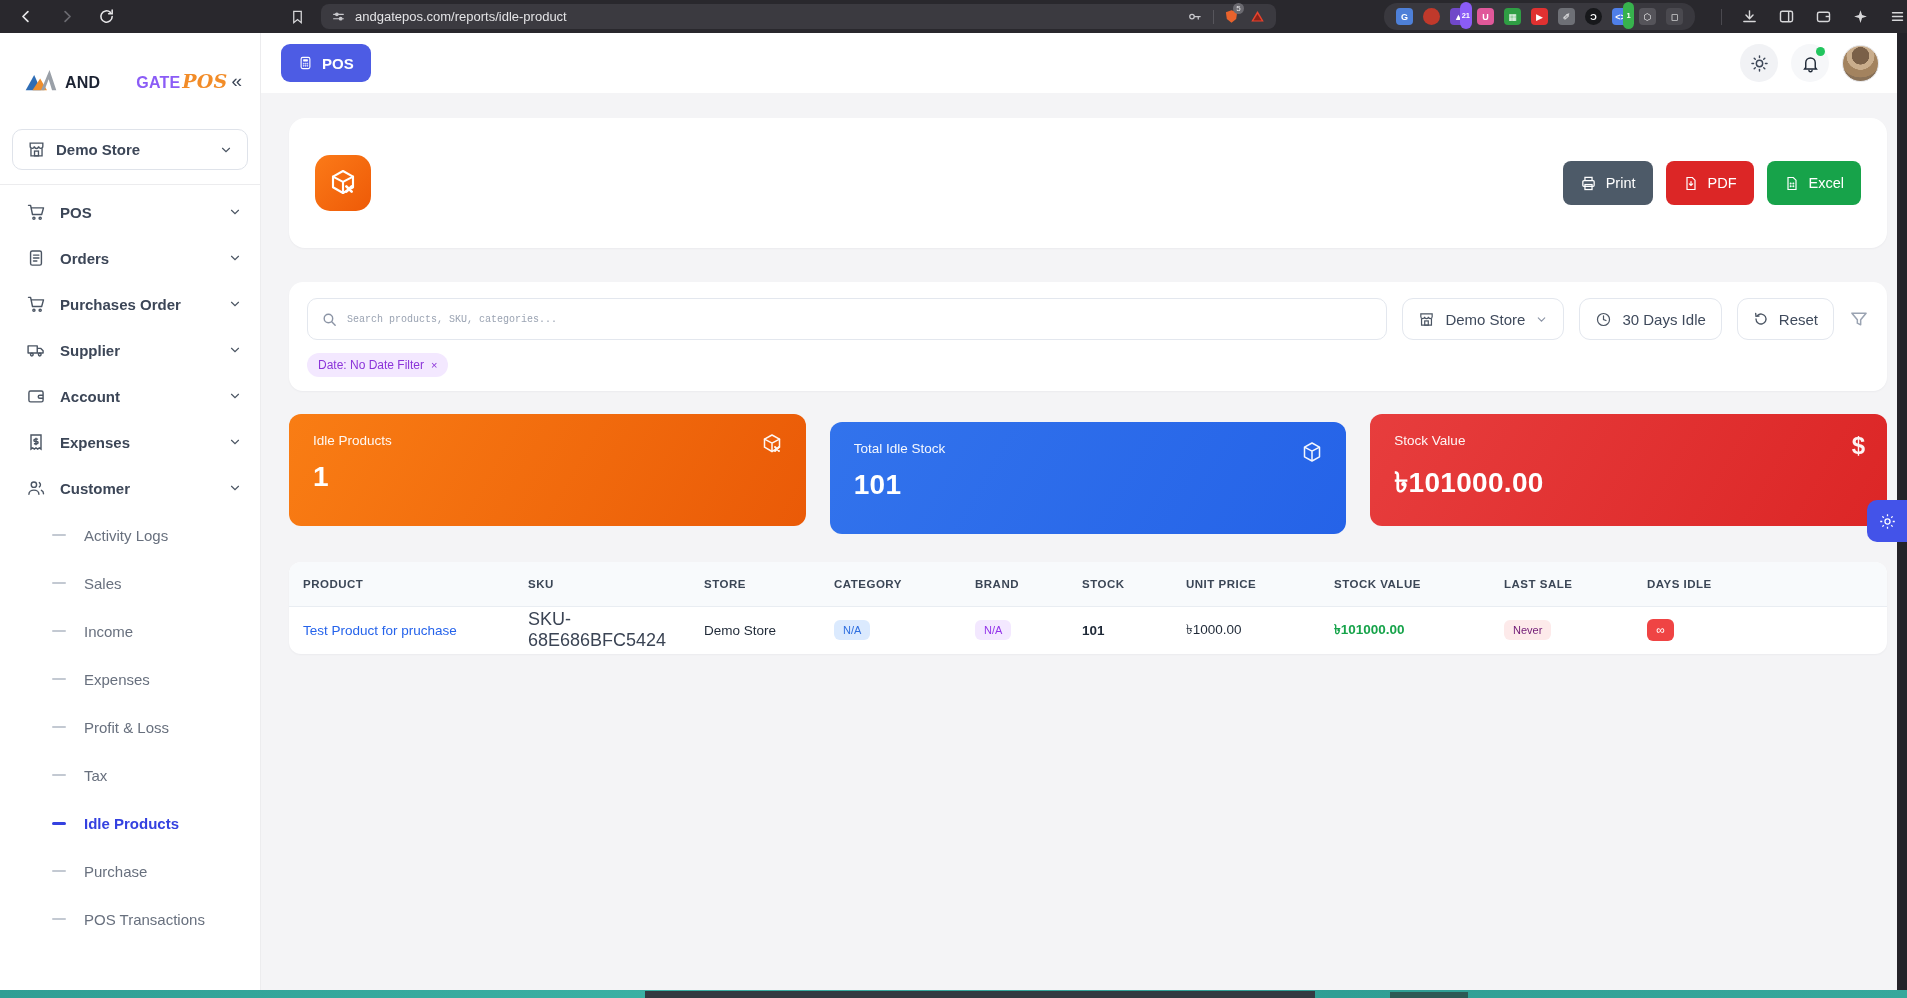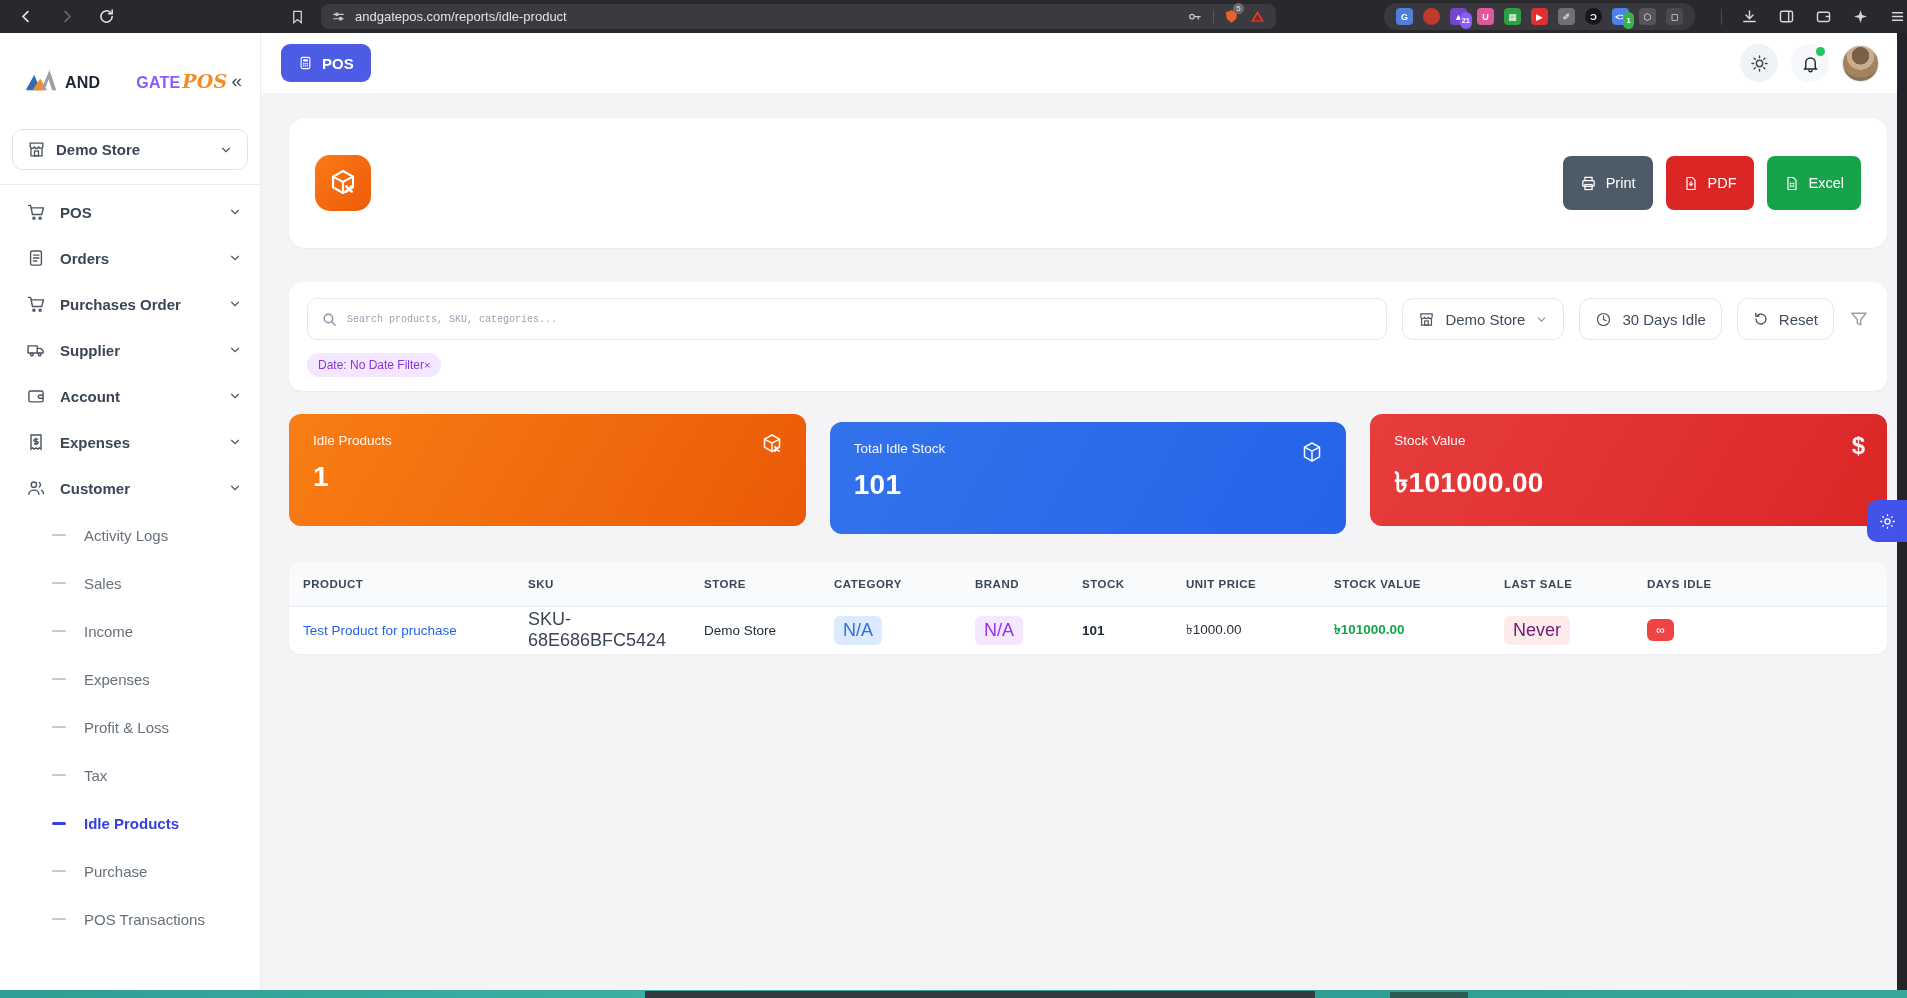--- a/index.html
+++ b/index.html
@@ -12,21 +12,21 @@
   .tb-btn { width:20px; height:20px; display:flex; align-items:center; justify-content:center; cursor:pointer; }
   .bookmark { margin-left:172px; }
   .url-pill { margin-left:14px; width:1004px; height:25px; background:#3b3a40; border-radius:8px; display:flex; align-items:center; padding:0 10px; }
   .url-text { color:#e3e3e5; font-size:13px; margin-left:9px; flex:1; }
   .url-right { display:flex; align-items:center; gap:10px; }
   .url-div { width:1px; height:14px; background:#57565c; }
   .shield-wrap { position:relative; }
   .shield-badge { position:absolute; top:-5px; right:-5px; background:#6b6a70; color:#e8e8ea; font-size:8px; border-radius:50%; width:11px; height:11px; display:flex; align-items:center; justify-content:center; }
   .ext-pill { margin-left:108px; height:27px; background:#39383e; border-radius:13px; display:flex; align-items:center; gap:10px; padding:0 12px; }
   .ext-chip { width:17px; height:17px; border-radius:4px; position:relative; color:#fff; font-size:9px; font-weight:bold; display:flex; align-items:center; justify-content:center; cursor:pointer; }
-  .ext-badge { position:absolute; bottom:-4px; right:-5px; min-width:11px; height:17px; padding:0 2px; border-radius:6px; color:#fff; font-size:7.5px; display:flex; align-items:center; justify-content:center; }
+  .ext-badge { position:absolute; bottom:-4px; right:-5px; min-width:11px; height:27px; padding:0 2px; border-radius:6px; color:#fff; font-size:7.5px; display:flex; align-items:center; justify-content:center; }
   .tb-right { display:flex; align-items:center; gap:17px; margin-left:26px; }
   .tb-sep { width:1px; height:16px; background:#4a494f; }
 
   
   .app { position:absolute; left:0; top:33px; width:1907px; height:957px; display:flex; }
   .right-strip { position:absolute; right:0; top:33px; width:10px; height:957px; background:#242329; z-index:40; }
   .bottom-strip { position:absolute; left:0; bottom:0; width:1907px; height:8px; background:linear-gradient(90deg,#2f9e94,#3ab1a4 35%,#2f9e94 70%,#36a89c); z-index:60; }
   .bottom-dark1 { position:absolute; left:645px; top:1px; width:670px; height:7px; background:#333a41; }
   .bottom-dark2 { position:absolute; left:1390px; top:2px; width:78px; height:6px; background:#2c5a55; }
 
@@ -64,53 +64,53 @@
 
   .content { flex:1; padding:25px 20px 0 28px; overflow:hidden; }
 
   
   .title-card { background:#fff; border-radius:16px; height:130px; display:flex; align-items:center; padding:0 26px; box-shadow:0 1px 2px rgba(16,24,40,.04); }
   .title-icon { width:56px; height:56px; border-radius:15px; background:linear-gradient(135deg,#fb7a18,#ee5a07); display:flex; align-items:center; justify-content:center; }
   .title-texts { margin-left:17px; }
   .page-title { font-size:27px; font-weight:800; color:#15213a; letter-spacing:.2px; }
   .page-sub { font-size:13.5px; color:#6b7280; margin-top:4px; }
   .title-actions { margin-left:auto; display:flex; gap:13px; }
-  .act-btn { height:54px; border:none; border-radius:8px; color:#fff; font-size:14.5px; display:flex; align-items:center; gap:9px; padding:4px 17px; cursor:pointer; }
+  .act-btn { height:44px; border:none; border-radius:8px; color:#fff; font-size:14.5px; display:flex; align-items:center; gap:9px; padding:4px 17px; cursor:pointer; }
   .btn-print { background:#4d5a68; } .btn-pdf { background:#dc2626; } .btn-excel { background:#17a34a; }
 
   
   .filter-card { background:#fff; border-radius:14px; margin-top:34px; padding:16px 18px 14px 18px; box-shadow:0 1px 2px rgba(16,24,40,.04); }
   .filter-row { display:flex; align-items:center; gap:15px; }
   .search-box { flex:1; height:42px; border:1px solid #e3e7ee; border-radius:10px; display:flex; align-items:center; padding:0 13px; }
   .search-box input { border:none; outline:none; flex:1; font-size:10px; margin-left:9px; color:#334155; background:transparent; font-family:Liberation Mono, monospace; }
   .search-box input::placeholder { color:#9aa3b2; }
   .sel-box { height:42px; border:1px solid #e3e7ee; border-radius:11px; display:flex; align-items:center; gap:10px; padding:0 15px; cursor:pointer; color:#3f4a5c; font-size:15px; }
   .chip-row { margin-top:13px; }
-  .date-chip { display:inline-flex; align-items:center; background:#f3e8ff; color:#8b34d9; font-size:12px; border-radius:999px; padding:5px 11px; }
+  .date-chip { display:inline-flex; align-items:center; gap:7px; background:#f3e8ff; color:#8b34d9; font-size:12px; border-radius:999px; padding:5px 11px; }
   .date-chip .x { cursor:pointer; font-size:11px; }
 
   
   .stats-row { display:flex; gap:24px; margin-top:23px; }
   .stat-card { flex:1; height:112px; border-radius:12px; color:#fff; padding:19px 24px; position:relative; }
   .stat-label { font-size:13.5px; opacity:.95; }
   .stat-value { font-size:28px; font-weight:800; margin-top:13px; letter-spacing:.3px; }
   .stat-icon { position:absolute; top:18px; right:22px; opacity:.95; }
   .stat-orange { background:linear-gradient(120deg,#f97d14,#ea5a07); }
   .stat-blue   { background:linear-gradient(120deg,#3273ec,#2563e8);margin-top:8px; }
   .stat-red    { background:linear-gradient(120deg,#e73d3d,#dc2626); }
   .dollar-glyph { font-size:24px; font-weight:600; color:#fff; }
 
   
   .table-card { background:#fff; border-radius:12px; margin-top:28px; overflow:hidden; box-shadow:0 1px 2px rgba(16,24,40,.04); }
   table { width:100%; border-collapse:collapse; table-layout:fixed; }
   thead th { background:#f8fafc; text-align:left; font-size:11.5px; font-weight:700; color:#3b4656; letter-spacing:.5px; height:44px; padding:0 10px 0 14px; border-bottom:1px solid #e9edf2; }
   tbody td { height:48px; font-size:13.5px; color:#1f2937; padding:0 10px 0 14px; }
   .link-cell { color:#2563eb; cursor:pointer; }
   .mono { font-family:Liberation Sans, sans-serif; font-size:18px; color:#3b4454; }
-  .pill { display:inline-block; font-size:18px; border-radius:6px; padding:4px 9px; }
+  .pill { display:inline-block; font-size:11px; border-radius:6px; padding:4px 9px; }
   .pill-blue { background:#dbeafe; color:#2f6fe0; }
   .pill-purple { background:#f3e8ff; color:#9333ea; }
   .pill-red { background:#fdeaea; color:#701a75; }
   .bold { font-weight:700; }
   .green-val { color:#16a34a; font-weight:700; }
   .inf-badge { display:inline-flex; align-items:center; justify-content:center; width:27px; height:22px; background:#ef4444; color:#fff; border-radius:6px; font-size:12px; cursor:pointer; }
 
   
   .fab { position:absolute; right:0; top:500px; width:40px; height:42px; background:#4353e9; border-radius:10px 0 0 10px; display:flex; align-items:center; justify-content:center; z-index:70; cursor:pointer; }
 </style>

